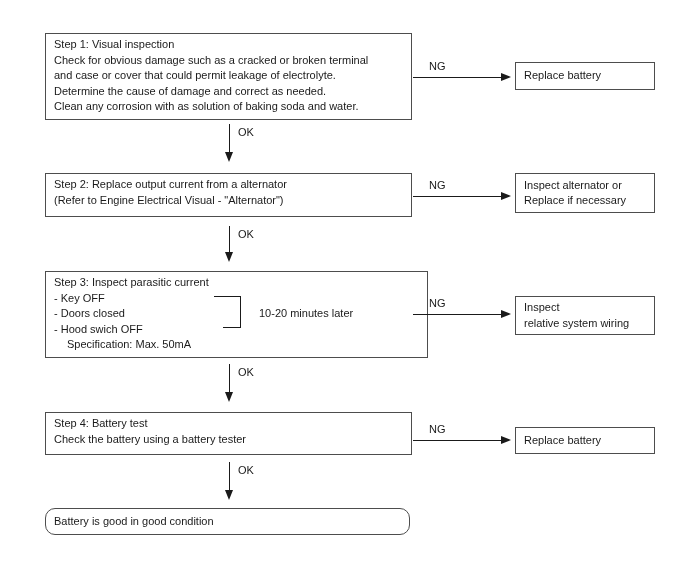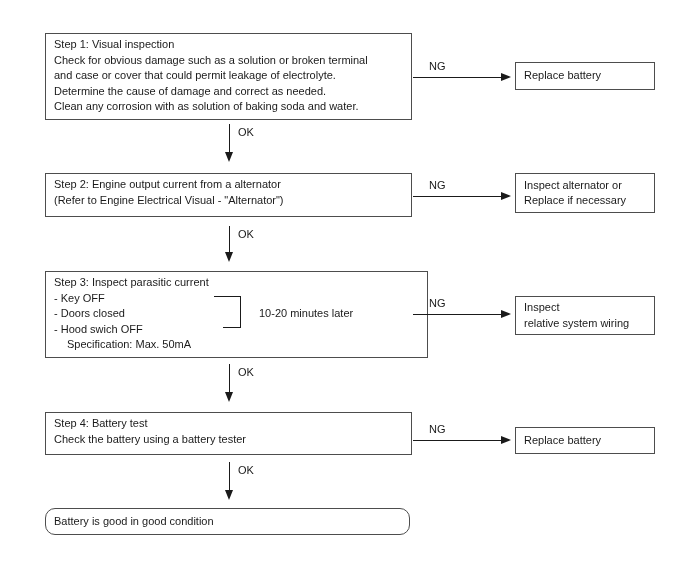--- a/index.html
+++ b/index.html
@@ -31,21 +31,21 @@
   .v-label{position:absolute;left:13px;top:2px;}
   .line{position:absolute;background:var(--arrow);}
 </style>
 </head>
 <body>
 
 <div id="stage">
 
   <div class="box" style="left:45px;top:33px;width:367px;height:87px;">
     <div class="ln">Step 1: Visual inspection</div>
-    <div class="ln">Check for obvious damage such as a solution or broken terminal</div>
+    <div class="ln">Check for obvious damage such as a cracked or broken terminal</div>
     <div class="ln">and case or cover that could permit leakage of electrolyte.</div>
     <div class="ln">Determine the cause of damage and correct as needed.</div>
     <div class="ln">Clean any corrosion with as solution of baking soda and water.</div>
   </div>
 
   <div class="lbl" style="left:420px;top:59px;">NG</div>
   <div class="h-arrow" style="left:413px;top:73px;width:98px;">
     <div class="h-shaft" style="width:89px;"></div>
     <div class="h-head" style="left:88px;"></div>
   </div>
@@ -53,21 +53,21 @@
     <div class="ln">Replace battery</div>
   </div>
 
   <div class="v-arrow" style="left:225px;top:124px;height:38px;">
     <div class="v-shaft" style="height:29px;"></div>
     <div class="v-head" style="top:28px;"></div>
     <div class="v-label">OK</div>
   </div>
 
   <div class="box" style="left:45px;top:173px;width:367px;height:44px;">
-    <div class="ln">Step 2: Engine output current from a alternator</div>
+    <div class="ln">Step 2: Replace output current from a alternator</div>
     <div class="ln">(Refer to Engine Electrical Visual - "Alternator")</div>
   </div>
 
   <div class="lbl" style="left:420px;top:178px;">NG</div>
   <div class="h-arrow" style="left:413px;top:192px;width:98px;">
     <div class="h-shaft" style="width:89px;"></div>
     <div class="h-head" style="left:88px;"></div>
   </div>
   <div class="box center-v" style="left:515px;top:173px;width:140px;height:40px;">
     <div class="ln">Inspect alternator or</div>

